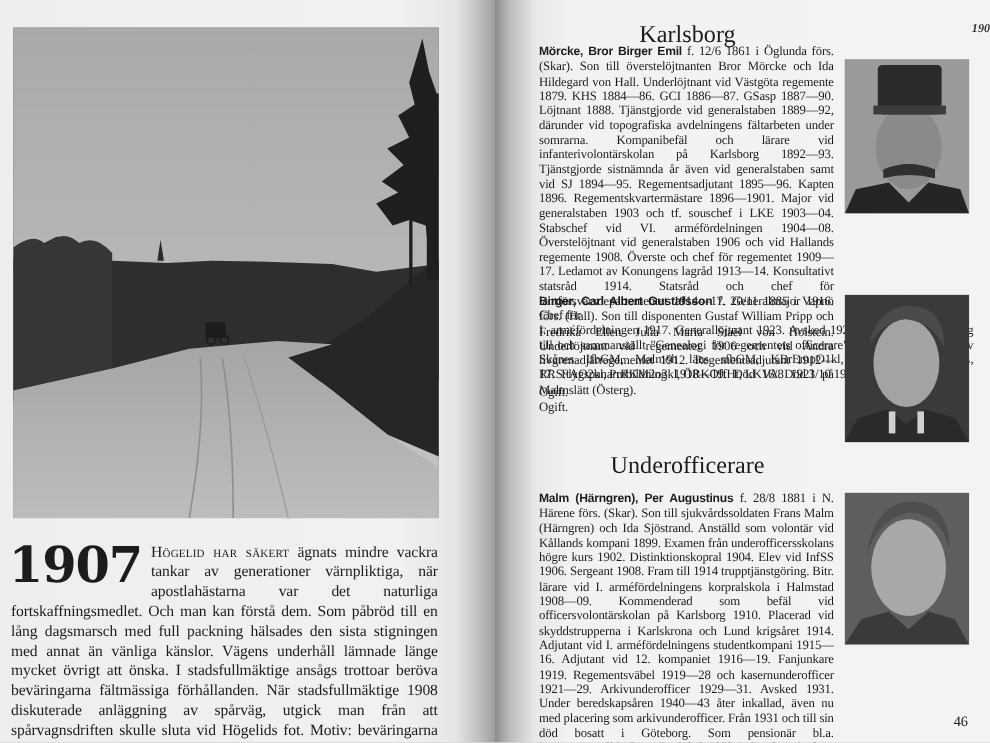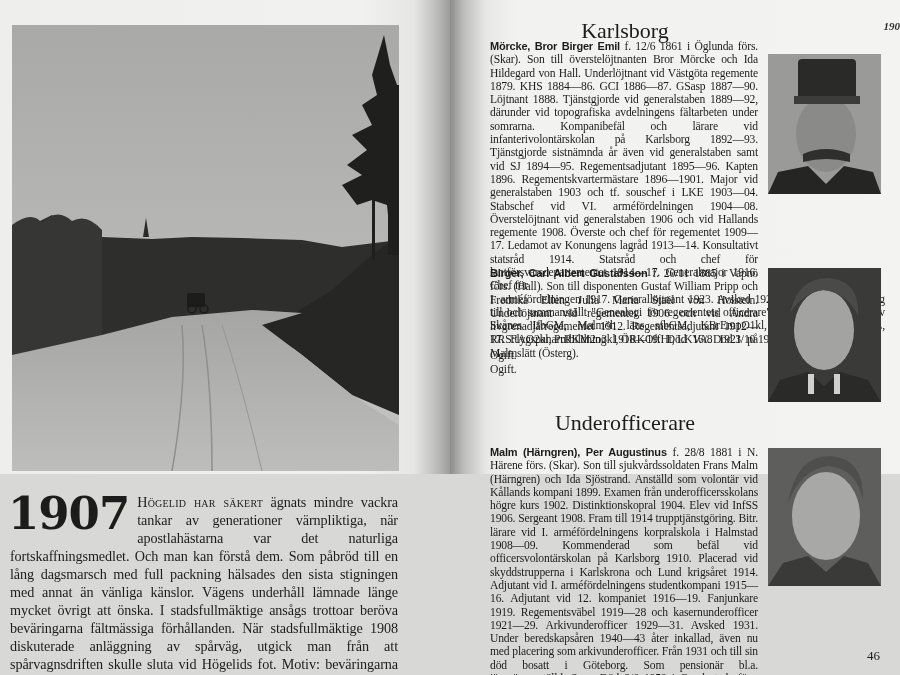--- a/index.html
+++ b/index.html
@@ -1,17 +1,17 @@
 <!DOCTYPE html>
 <html><head>
 <meta charset="utf-8">
 <style>
   html, body { margin:0; padding:0; }
   body { width:900px; height:675px; overflow:hidden; background:#d8d8d6; position:relative; font-family:"Liberation Serif", "DejaVu Serif", serif; color:#1c1c1c; }
-  .page { position:absolute; top:0; height:474px; }
+  .page { position:absolute; top:0; height:675px; }
   .page-left { left:0; width:450px; background:linear-gradient(to right, #eeeeec 0%, #f1f1ef 80%, #e6e6e4 92%, #bdbdbb 97%, #9c9c9a 100%); }
   .page-right { left:450px; width:450px; background:linear-gradient(to right, #8d8d8b 0%, #bcbcba 3%, #e8e8e6 8%, #f2f2f0 15%, #f3f3f1 100%); }
 
   
   .photo-road { position:absolute; left:12px; top:25px; width:387px; height:446px; overflow:hidden; background:#7a7a78; }
   .photo-road svg { display:block; width:100%; height:100%; }
 
   .intro { position:absolute; left:10px; top:493px; width:388px; font-size:14.2px; line-height:18px; text-align:justify; letter-spacing:-0.1px; }
   .intro .year { float:left; font-family:"DejaVu Serif", serif; font-weight:bold; font-size:45px; line-height:38px; margin:2px 8px 0 -2px; letter-spacing:-1px; }
   .intro .lead { font-variant:small-caps; letter-spacing:0.2px; }

